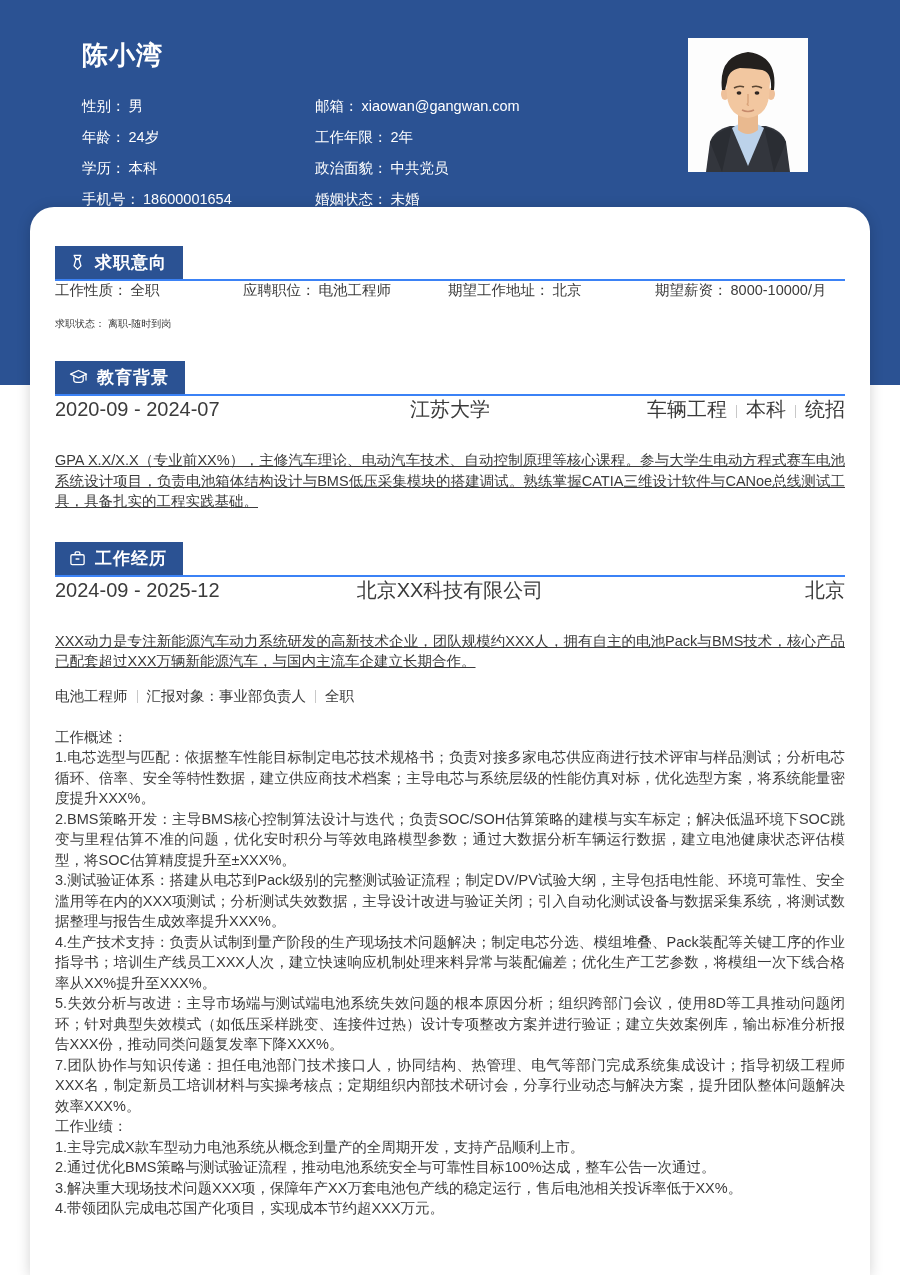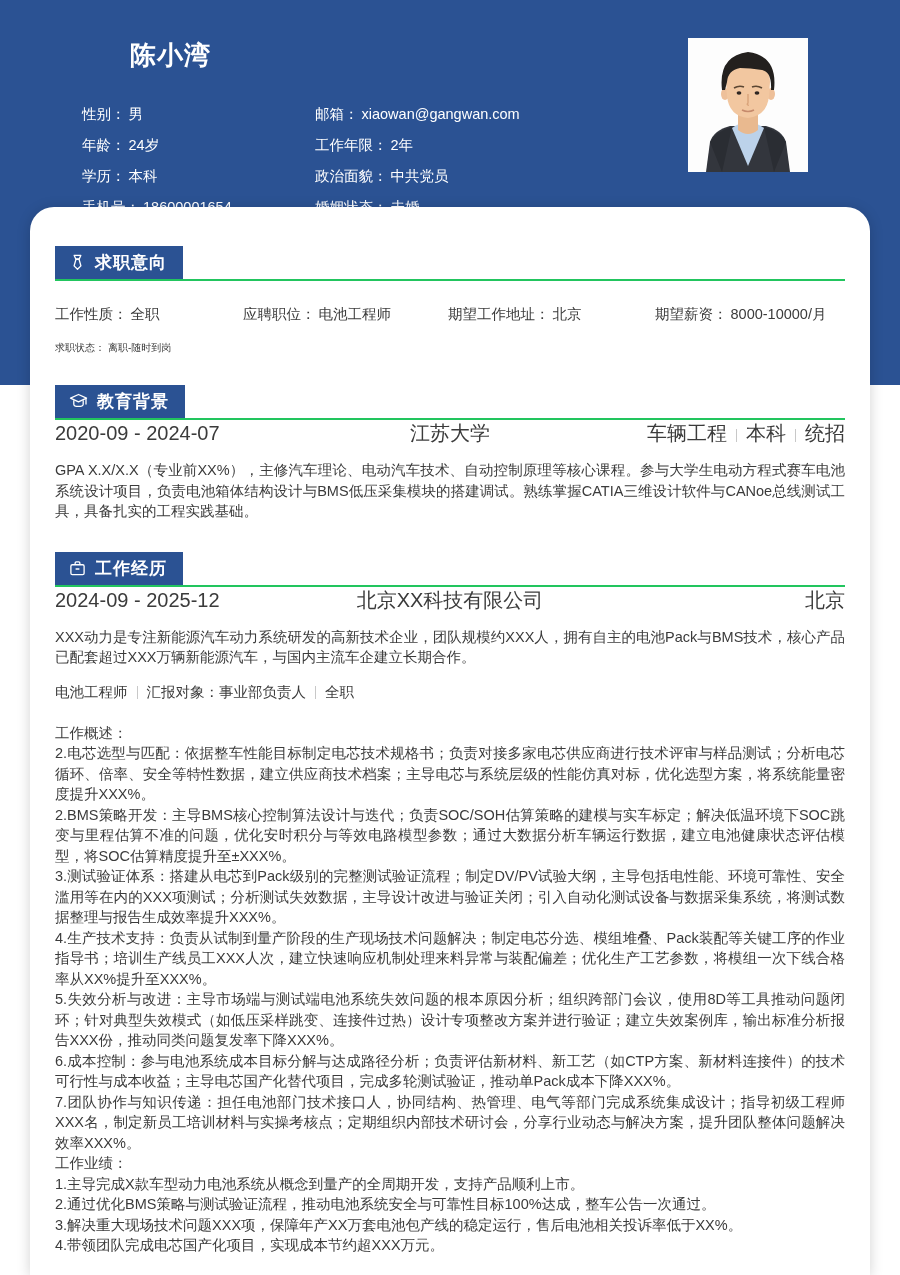--- a/index.html
+++ b/index.html
@@ -9,52 +9,51 @@
     background: #ffffff;
     position: relative;
     overflow: hidden;
     color: #3b3b3b;
   }
   .blue-band {
     position: absolute; left: 0; top: 0; width: 900px; height: 385px;
     background: #2b5293;
   }
   .header-content { position: absolute; left: 82px; top: 38px; color: #fff; }
-  .person-name { font-size: 26px; font-weight: 700; letter-spacing: 1px; margin-left: 48px; }
+  .person-name { font-size: 26px; font-weight: 700; letter-spacing: 1px; }
   .info-grid {
-    margin-top: 32px;
+    margin-top: 24px;
     display: grid;
     grid-template-columns: 233px auto;
     row-gap: 12px;
     font-size: 14.5px;
   }
   .info-item { white-space: nowrap; }
   .info-item .val { margin-left: 3px; }
   .photo-frame {
     position: absolute; left: 688px; top: 38px; width: 120px; height: 134px;
     background: #fff; overflow: hidden;
   }
   .card {
     position: absolute; left: 30px; top: 207px; width: 840px; bottom: 0;
     background: #ffffff;
     border-radius: 24px 24px 0 0;
     box-shadow: 0 2px 14px rgba(0,0,0,0.18);
     padding: 39px 25px 20px 25px;
   }
-  .section-head { border-bottom: 2px solid #22c55e; }
+  .section-head { border-bottom: 2px solid #3b82f6; }
   .band {
     display: inline-flex; align-items: center; gap: 9px;
     background: #2b5293; color: #fff;
     height: 33px; padding: 0 16px 0 14px;
     font-size: 17px; font-weight: 700; letter-spacing: 1px;
   }
   .band svg { display: block; }
   .sec-gap { margin-top: 30px; }
   .intent-row1 {
-    margin-top: 24px;
     display: grid;
     grid-template-columns: 188px 205px 207px auto;
     font-size: 14.5px;
   }
   .intent-row2 { margin-top: 17px; font-size: 10px; }
   .pair .val { margin-left: 3px; }
   .meta-row {
     display: grid;
     grid-template-columns: 1fr auto 1fr;
     align-items: center;
@@ -62,24 +61,25 @@
   }
   .meta-left { text-align: left; }
   .meta-center { text-align: right; }
   .meta-right { text-align: right; }
   .vsep {
     display: inline-block; width: 0; height: 13px;
     border-left: 1px solid #c8c8c8;
     margin: 0 9px; vertical-align: -2px;
   }
   .para {
-    margin-top: 13px;
+    margin-top: 27px;
     font-size: 14.5px;
     line-height: 20.5px;
     text-align: justify;
+    text-decoration: underline;
   }
   .title-row { margin-top: 15px; font-size: 14.5px; }
   .desc-block { margin-top: 21px; font-size: 14.5px; line-height: 20.5px; }
   .desc-block p { margin: 0; text-align: justify; }
   .ach-title { margin-top: 20px; }
 </style>
 </head>
 <body>
 
 <div class="blue-band"></div>
@@ -182,26 +182,25 @@
     <span class="meta-center">北京XX科技有限公司</span>
     <span class="meta-right">北京</span>
   </div>
   <p class="para">XXX动力是专注新能源汽车动力系统研发的高新技术企业，团队规模约XXX人，拥有自主的电池Pack与BMS技术，核心产品已配套超过XXX万辆新能源汽车，与国内主流车企建立长期合作。</p>
   <div class="title-row">
     <span>电池工程师</span><span class="vsep"></span><span>汇报对象：事业部负责人</span><span class="vsep"></span><span>全职</span>
   </div>
 
   <div class="desc-block">
     <p>工作概述：</p>
-    <p>2.电芯选型与匹配：依据整车性能目标制定电芯技术规格书；负责对接多家电芯供应商进行技术评审与样品测试；分析电芯循环、倍率、安全等特性数据，建立供应商技术档案；主导电芯与系统层级的性能仿真对标，优化选型方案，将系统能量密度提升XXX%。</p>
+    <p>1.电芯选型与匹配：依据整车性能目标制定电芯技术规格书；负责对接多家电芯供应商进行技术评审与样品测试；分析电芯循环、倍率、安全等特性数据，建立供应商技术档案；主导电芯与系统层级的性能仿真对标，优化选型方案，将系统能量密度提升XXX%。</p>
     <p>2.BMS策略开发：主导BMS核心控制算法设计与迭代；负责SOC/SOH估算策略的建模与实车标定；解决低温环境下SOC跳变与里程估算不准的问题，优化安时积分与等效电路模型参数；通过大数据分析车辆运行数据，建立电池健康状态评估模型，将SOC估算精度提升至±XXX%。</p>
     <p>3.测试验证体系：搭建从电芯到Pack级别的完整测试验证流程；制定DV/PV试验大纲，主导包括电性能、环境可靠性、安全滥用等在内的XXX项测试；分析测试失效数据，主导设计改进与验证关闭；引入自动化测试设备与数据采集系统，将测试数据整理与报告生成效率提升XXX%。</p>
     <p>4.生产技术支持：负责从试制到量产阶段的生产现场技术问题解决；制定电芯分选、模组堆叠、Pack装配等关键工序的作业指导书；培训生产线员工XXX人次，建立快速响应机制处理来料异常与装配偏差；优化生产工艺参数，将模组一次下线合格率从XX%提升至XXX%。</p>
     <p>5.失效分析与改进：主导市场端与测试端电池系统失效问题的根本原因分析；组织跨部门会议，使用8D等工具推动问题闭环；针对典型失效模式（如低压采样跳变、连接件过热）设计专项整改方案并进行验证；建立失效案例库，输出标准分析报告XXX份，推动同类问题复发率下降XXX%。</p>
-    <p>6.成本控制：参与电池系统成本目标分解与达成路径分析；负责评估新材料、新工艺（如CTP方案、新材料连接件）的技术可行性与成本收益；主导电芯国产化替代项目，完成多轮测试验证，推动单Pack成本下降XXX%。</p>
     <p>7.团队协作与知识传递：担任电池部门技术接口人，协同结构、热管理、电气等部门完成系统集成设计；指导初级工程师XXX名，制定新员工培训材料与实操考核点；定期组织内部技术研讨会，分享行业动态与解决方案，提升团队整体问题解决效率XXX%。</p>
     <p class="ach-title">工作业绩：</p>
     <p>1.主导完成X款车型动力电池系统从概念到量产的全周期开发，支持产品顺利上市。</p>
     <p>2.通过优化BMS策略与测试验证流程，推动电池系统安全与可靠性目标100%达成，整车公告一次通过。</p>
     <p>3.解决重大现场技术问题XXX项，保障年产XX万套电池包产线的稳定运行，售后电池相关投诉率低于XX%。</p>
     <p>4.带领团队完成电芯国产化项目，实现成本节约超XXX万元。</p>
 
   </div>
 
 </div>

